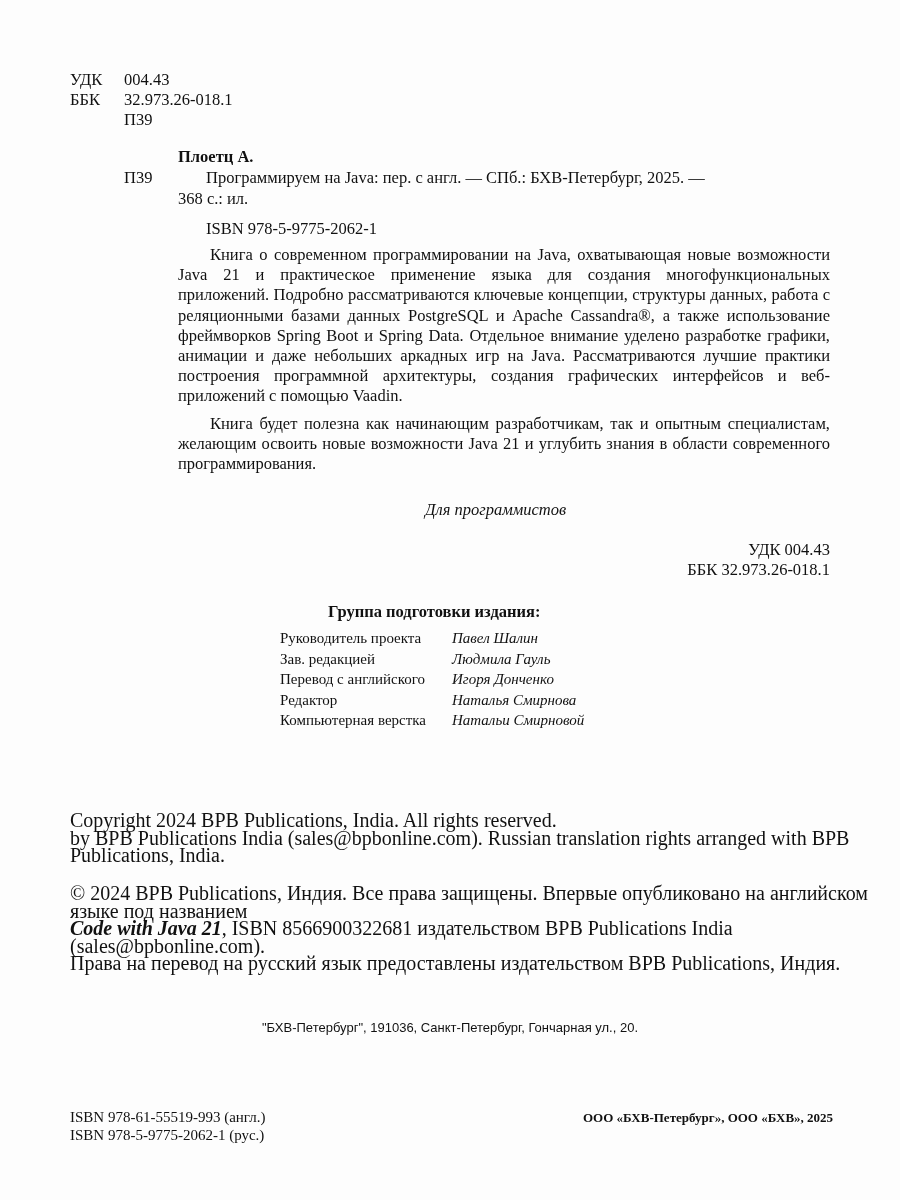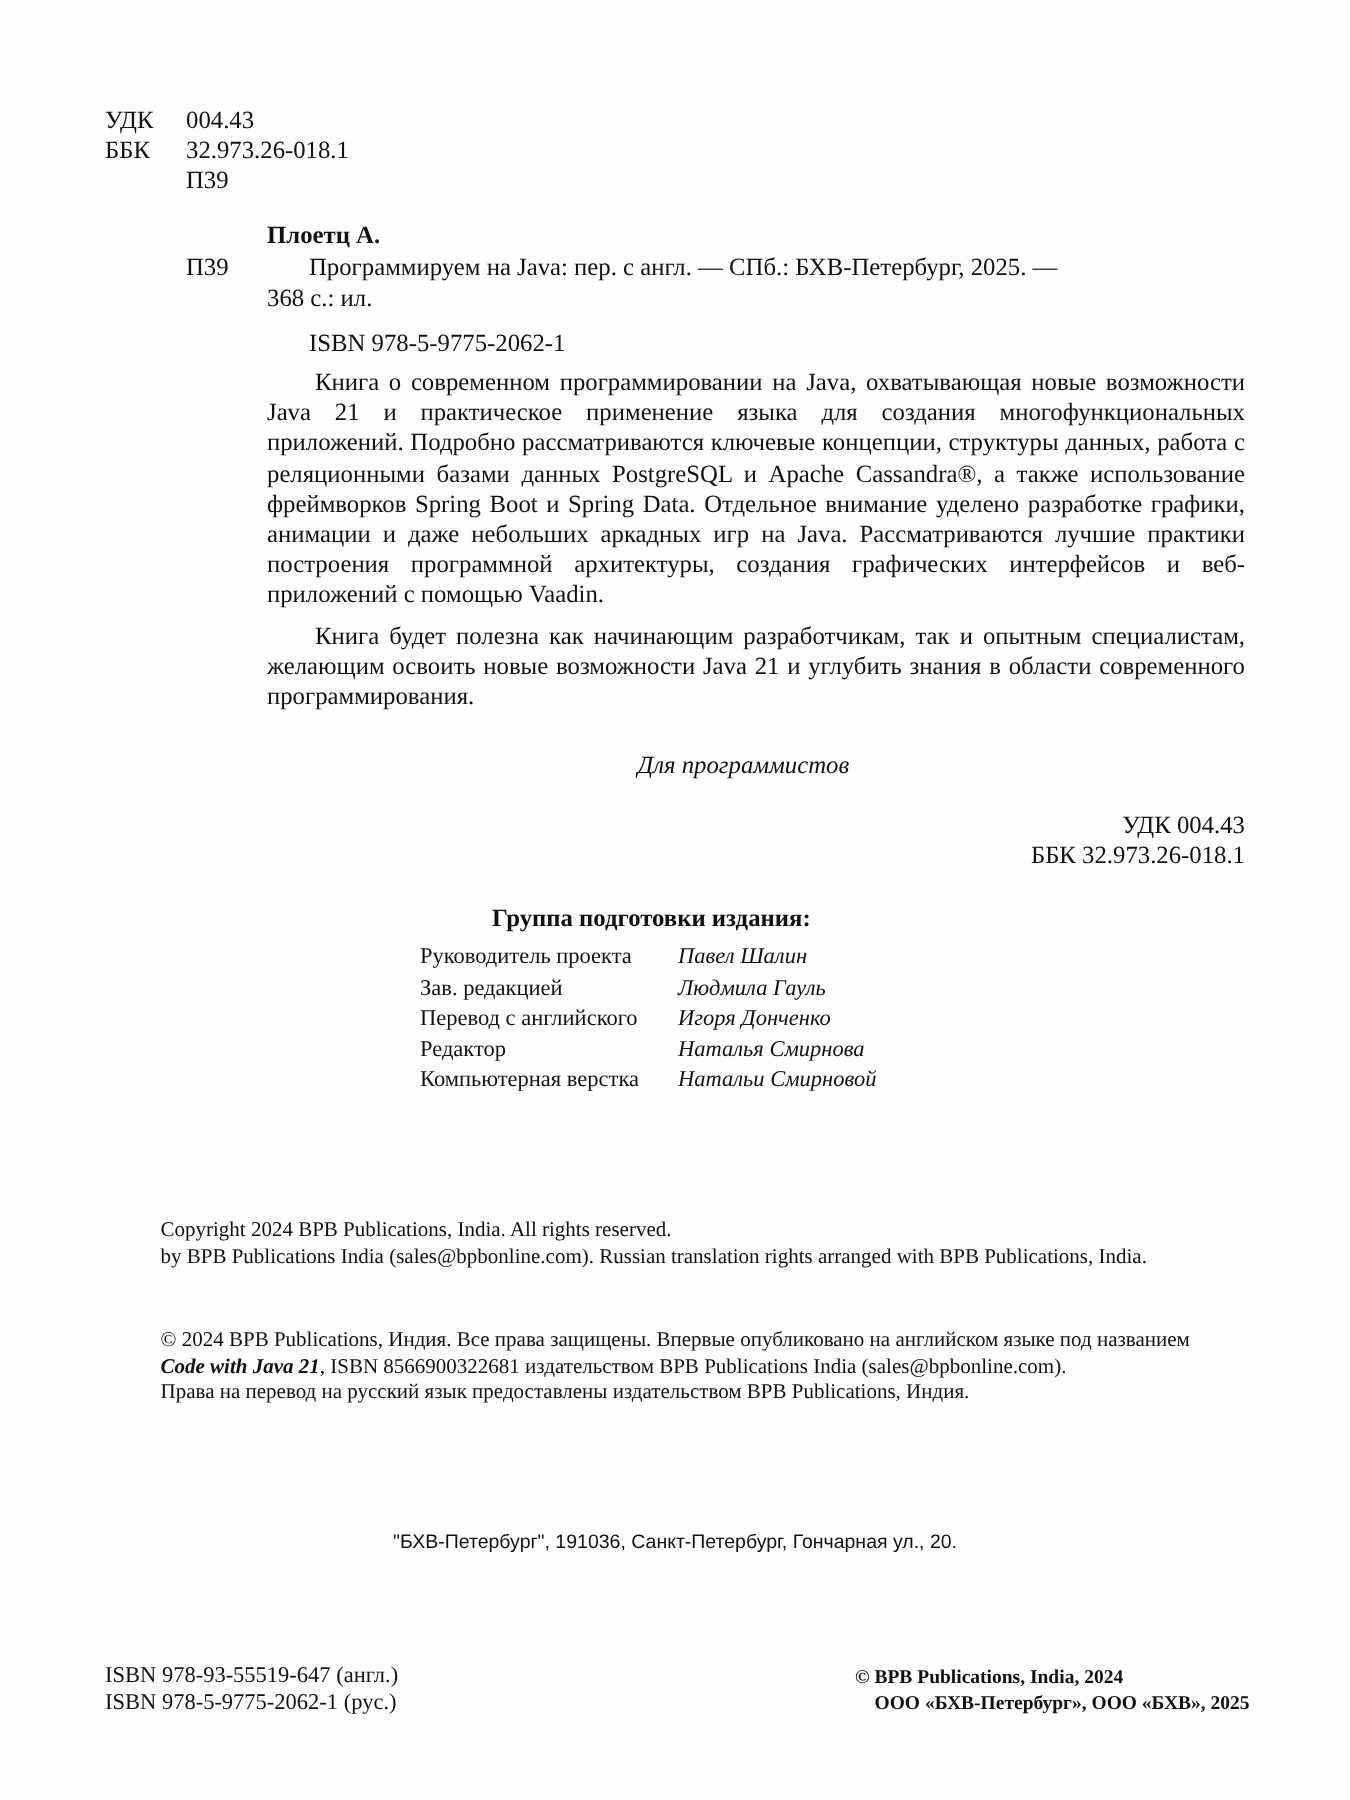--- a/index.html
+++ b/index.html
@@ -4,21 +4,21 @@
   <style>
     html, body { margin: 0; padding: 0; }
     body {
       width: 900px; height: 1200px; background: #fdfdfd; color: #111;
       font-family: "Liberation Serif", "DejaVu Serif", serif;
       position: relative; overflow: hidden;
     }
     .abs { position: absolute; }
     .t16 { font-size: 16.5px; line-height: 20px; }
     .t15 { font-size: 15px; line-height: 18px; }
-    .t14 { font-size: 14px; line-height: 17.5px; margin-left: 37px; }
+    .t14 { font-size: 20px; line-height: 17.5px; }
     .t13 { font-size: 13px; line-height: 16.5px; }
 
     .cls-row { display: flex; }
     .cls-key { width: 54px; }
     .bold { font-weight: bold; }
     .ital { font-style: italic; }
     .bi { font-weight: bold; font-style: italic; }
 
     .abstract p {
       margin: 0; text-indent: 32px; text-align: justify;
@@ -99,20 +99,19 @@
 
 <div class="abs t14" style="left:70px; top:885px;">
   <div>© 2024 BPB Publications, Индия. Все права защищены. Впервые опубликовано на английском языке под названием</div>
   <div><span class="bi">Code with Java 21</span><span>, ISBN 8566900322681 издательством BPB Publications India (sales@bpbonline.com).</span></div>
   <div>Права на перевод на русский язык предоставлены издательством BPB Publications, Индия.</div>
 </div>
 
 <div class="abs sans" style="left:0; width:900px; top:1020px; text-align:center; font-size:13px; line-height:16px;">"БХВ-Петербург", 191036, Санкт-Петербург, Гончарная ул., 20.</div>
 
 <div class="abs t15" style="left:70px; top:1108px;">
-  <div>ISBN 978-93-55519-647 (англ.)</div>
+  <div>ISBN 978-61-55519-993 (англ.)</div>
   <div>ISBN 978-5-9775-2062-1 (рус.)</div>
 </div>
 
 <div class="abs t13 bold" style="left:570px; top:1110px;">
-  <div>© BPB Publications, India, 2024</div>
   <div style="padding-left:13px;">ООО «БХВ-Петербург», ООО «БХВ», 2025</div>
 </div>
 
 </body></html>

